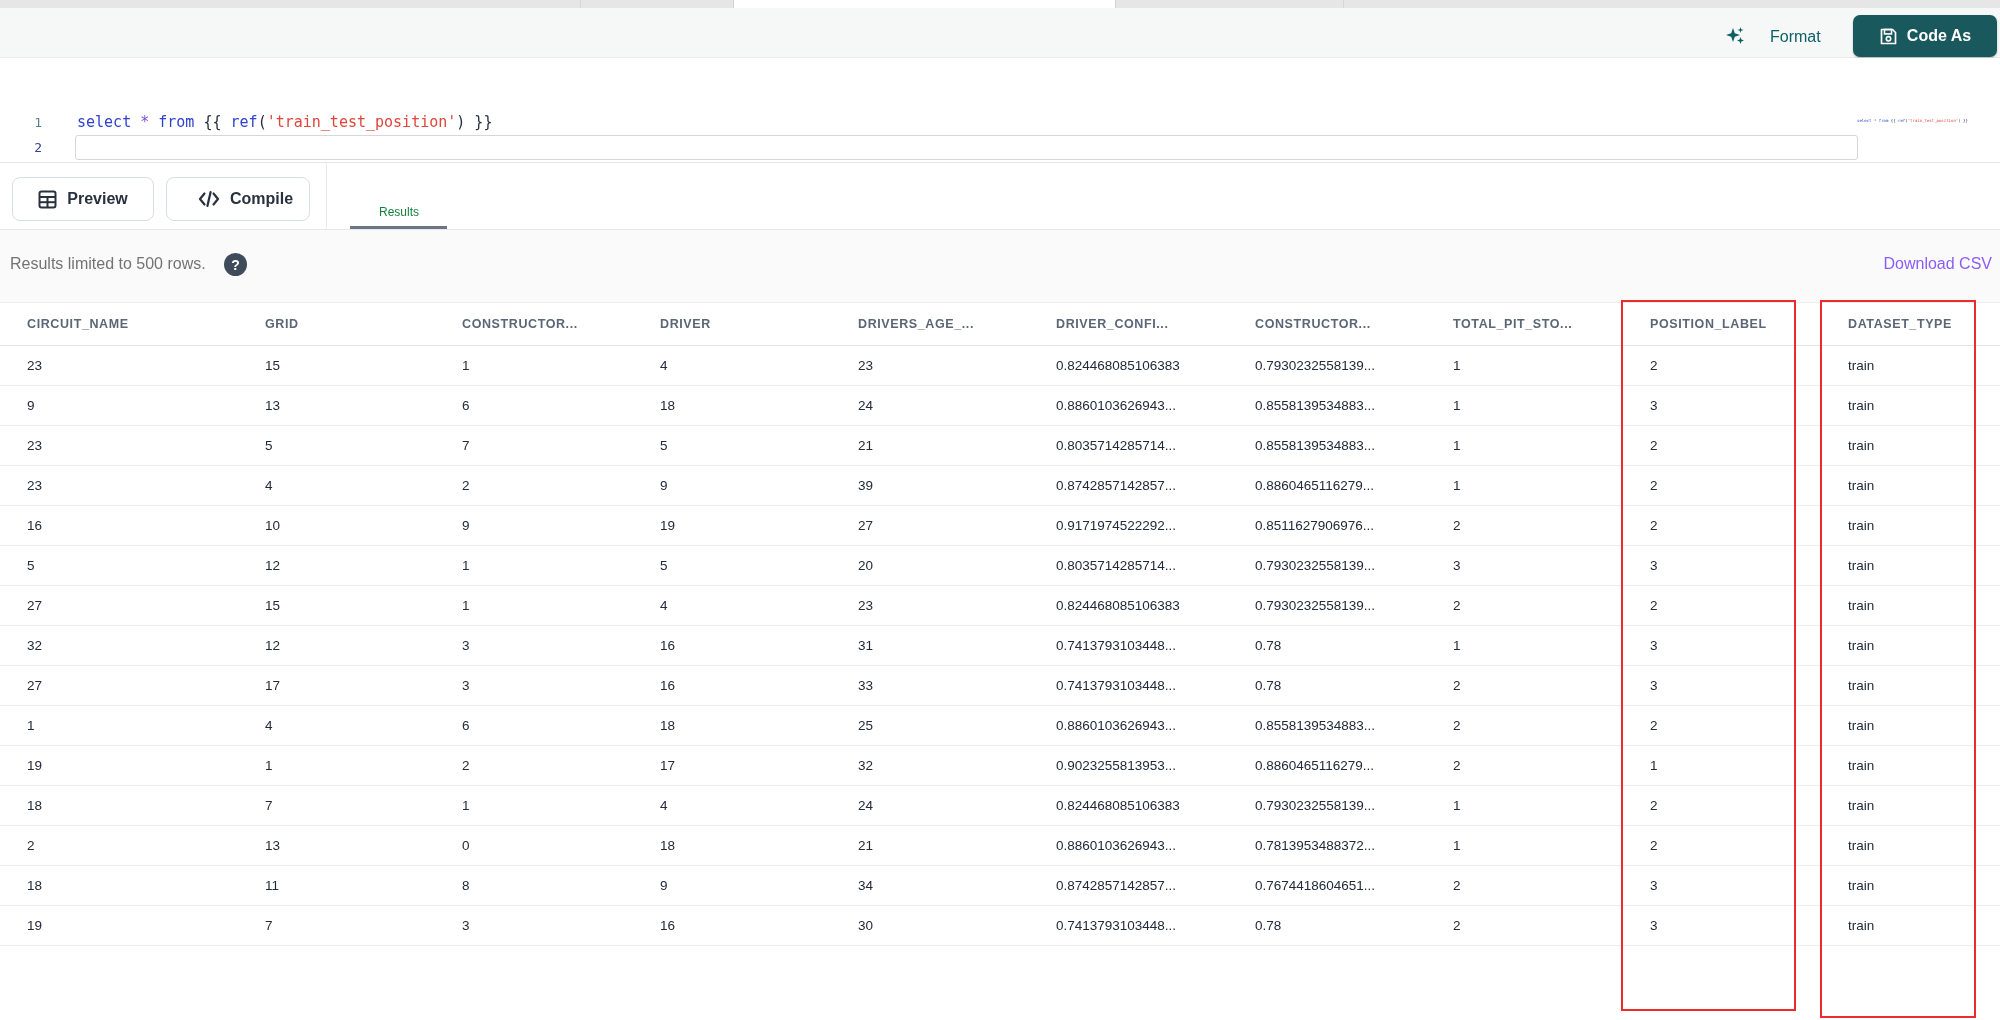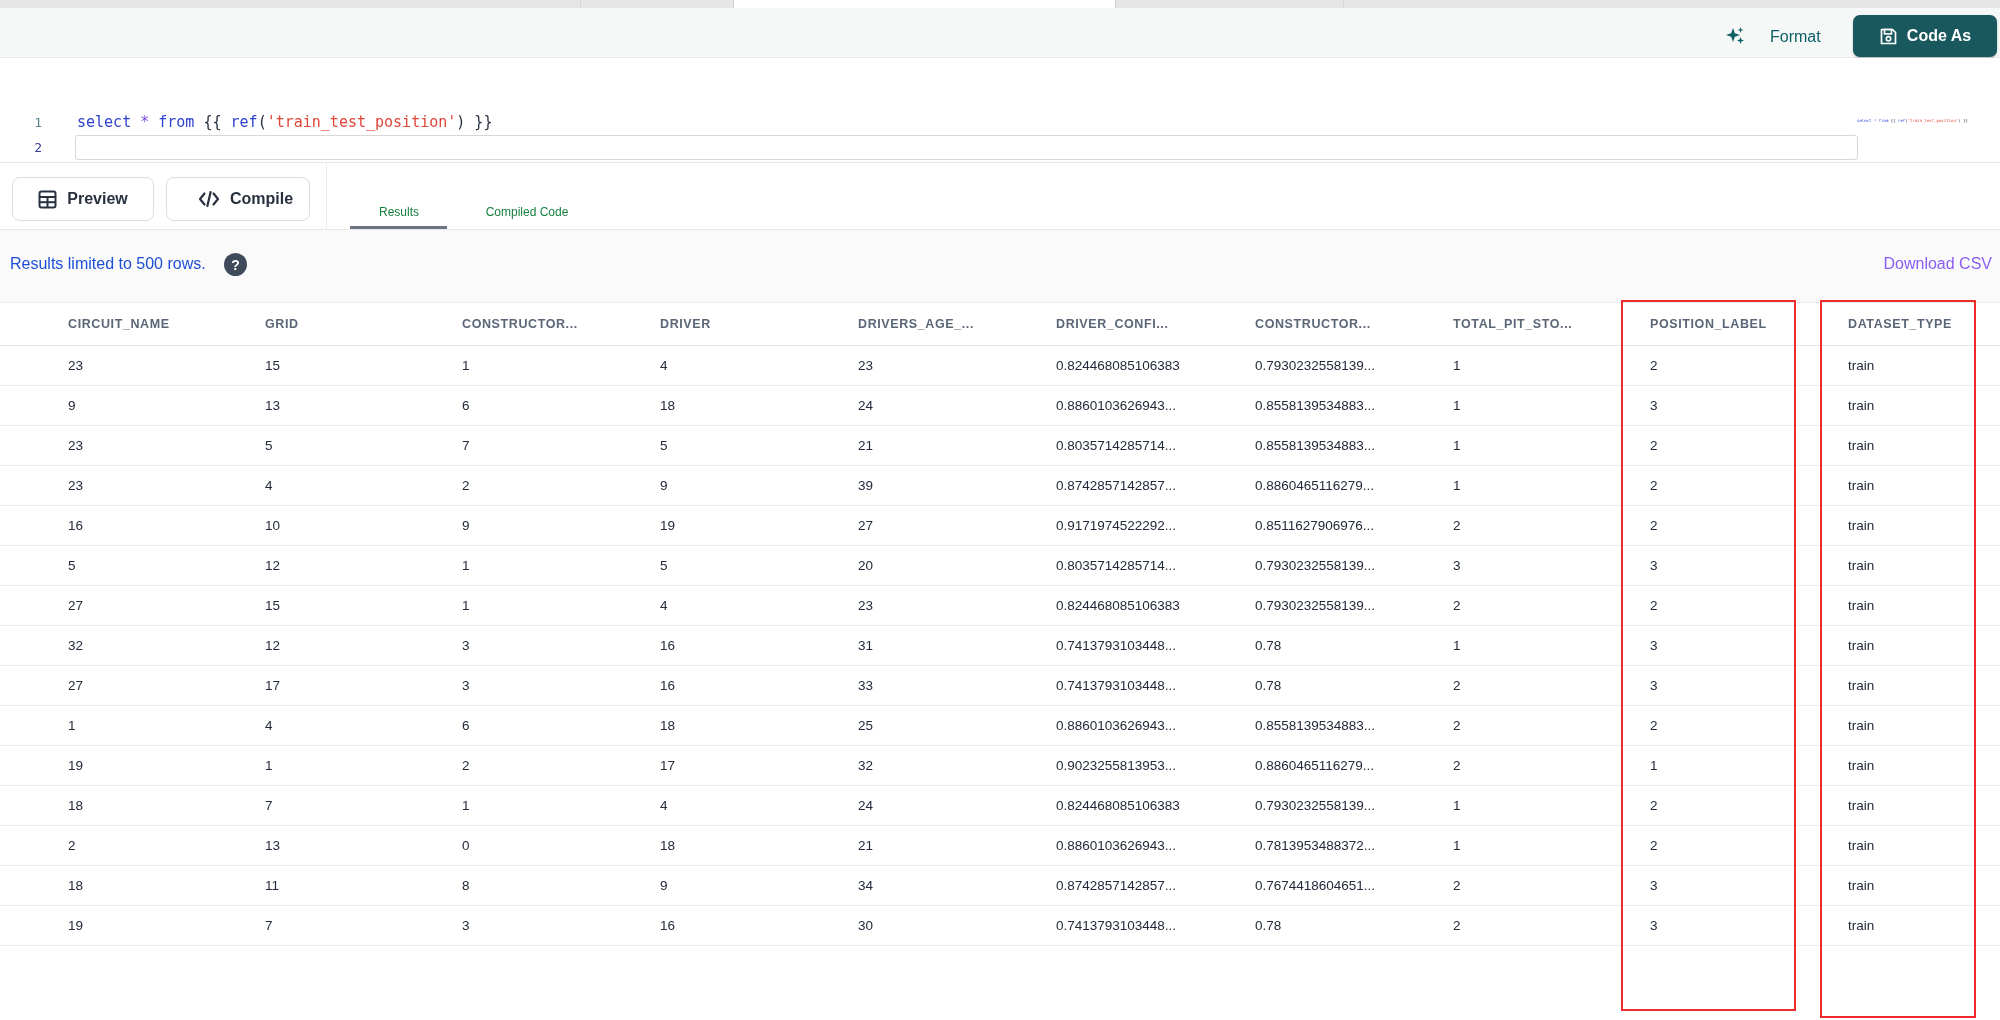--- a/index.html
+++ b/index.html
@@ -47,35 +47,35 @@
   .compile-btn { left:166px; width:144px;padding-left:15px; }
   .vdivider { position:absolute; left:326px; top:0; width:1px; height:66px; background:#ebebeb; }
   .tab { position:absolute; top:16px; height:66px; display:flex; align-items:center; justify-content:center;
          font-size:12px; color:#15803d; cursor:pointer; }
   .tab-results { left:356px; width:86px; }
   .tab-compiled { left:462px; width:130px; }
   .tab-underline { position:absolute; left:350px; top:63px; width:97px; height:3px; background:#6d7585; }
 
   
   .statusrow { position:absolute; left:0; top:230px; width:2000px; height:72px; background:#fafafa; }
-  .status-msg { position:absolute; left:10px; top:25px; font-size:16px; color:#1d4ed8; }
+  .status-msg { position:absolute; left:10px; top:25px; font-size:16px; color:#737373; }
   .help-icon { position:absolute; left:224px; top:23px; width:23px; height:23px; border-radius:50%;
                background:#3f4a5a; color:#fff; font-size:14px; font-weight:bold; display:flex;
                align-items:center; justify-content:center; cursor:pointer; }
   .download-link { position:absolute; right:8px; top:25px; font-size:16px; color:#8b5cf6; cursor:pointer; }
 
   
   .tablewrap { position:absolute; left:0; top:302px; width:2000px; height:718px; overflow:hidden;
                background:#fff; border-top:1px solid #ededed; }
   table { width:2000px; border-collapse:collapse; table-layout:fixed; }
   th { height:42px; text-align:left; font-size:12.5px; letter-spacing:.6px; color:#5b6677;
        font-weight:bold; border-bottom:1px solid #e4e4e4; white-space:nowrap; overflow:hidden; }
   td { height:40px; font-size:13.5px; color:#232b3a; border-bottom:1px solid #ececec;
        white-space:nowrap; overflow:hidden; }
-  th:first-child, td:first-child { padding-left:68px; }
+  th:first-child, td:first-child { padding-left:27px; }
 
   
   .hlbox { position:absolute; border:2px solid #ee2b2b; pointer-events:none; }
   .hlbox1 { left:1621px; top:300px; width:175px; height:711px; }
   .hlbox2 { left:1820px; top:300px; width:156px; height:718px; }
 
   svg { display:block; }
 </style>
 </head>
 <body>
@@ -136,21 +136,20 @@
         <svg width="22" height="18" viewBox="0 0 22 18">
           <path d="M6.5 3.5 L2 9 L6.5 14.5" fill="none" stroke="#29313f" stroke-width="2.2" stroke-linecap="round" stroke-linejoin="round"></path>
           <path d="M15.5 3.5 L20 9 L15.5 14.5" fill="none" stroke="#29313f" stroke-width="2.2" stroke-linecap="round" stroke-linejoin="round"></path>
           <line x1="12.6" y1="2" x2="9.4" y2="16" stroke="#29313f" stroke-width="2.2" stroke-linecap="round"></line>
         </svg>
       </span>
       <span>Compile</span>
     </div>
     <div class="vdivider"></div>
     <div class="tab tab-results">Results</div>
-    <div class="tab tab-compiled">Compiled Code</div>
     <div class="tab-underline"></div>
   </div>
 
   <div class="statusrow">
     <div class="status-msg">Results limited to 500 rows.</div>
     <div class="help-icon">?</div>
     <div class="download-link">Download CSV</div>
   </div>
 
   <div class="tablewrap">

